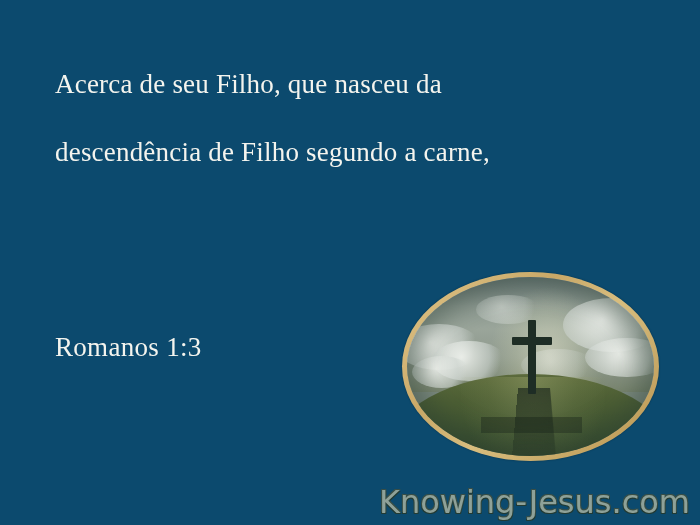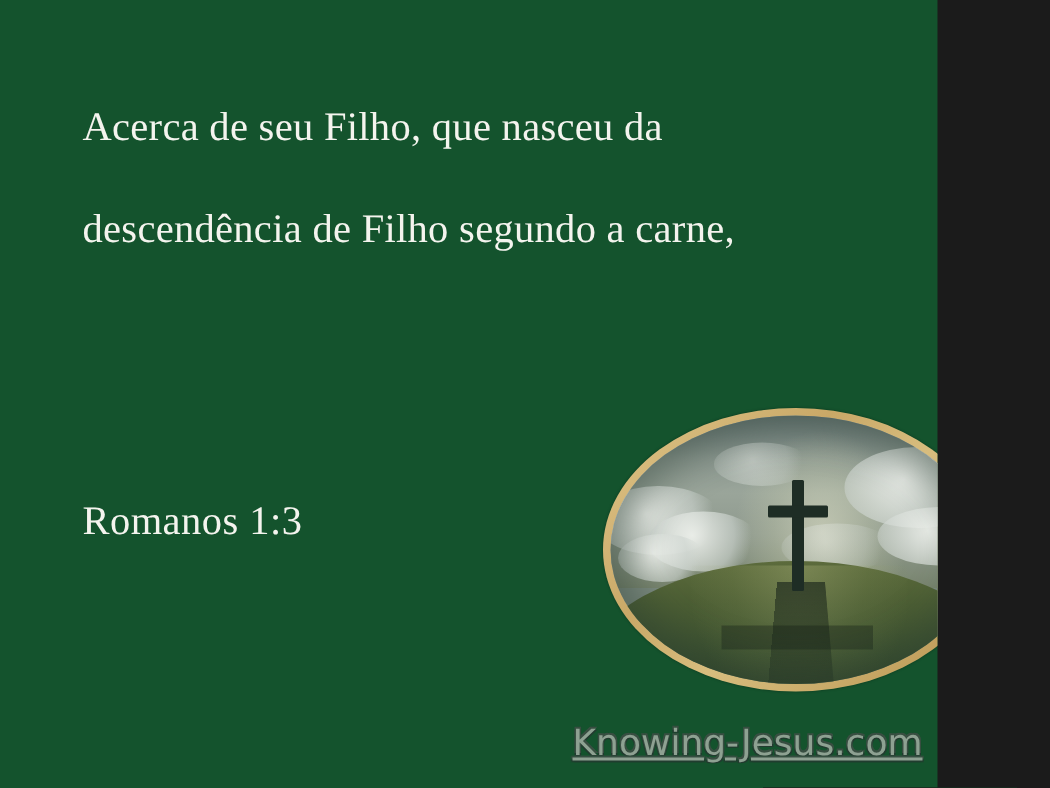--- a/index.html
+++ b/index.html
@@ -2,24 +2,24 @@
 <html><head>
 <meta charset="utf-8">
 <style>
   html, body {
     margin: 0;
     padding: 0;
     background: #1b1b1b;
   }
   #scripture-card {
     position: relative;
-    width: 625px;
+    width: 700px;
     height: 525px;
     overflow: hidden;
-    background: #14532d;
+    background: #0c4a6e;
     font-family: "Liberation Serif", serif;
     user-select: none;
   }
 
   
   .verse-block {
     position: absolute;
     left: 55px;
     top: 50px;
     width: 600px;
@@ -184,34 +184,33 @@
     position: absolute;
     left: 0; top: 0; right: 0; bottom: 0;
     border-radius: 50%;
     box-shadow: inset 0 0 26px 10px rgba(40,60,48,0.45);
   }
 
   
   .watermark {
     position: absolute;
     right: 10px;
-    bottom: 16px;
+    bottom: 4px;
     font-family: "DejaVu Sans", sans-serif;
-    font-size: 24px;
+    font-size: 32px;
     font-weight: 400;
     color: #9aa99c;
     letter-spacing: 0px;
     text-shadow:
       -1px -1px 0 #3c4f44,
        1px -1px 0 #3c4f44,
       -1px  1px 0 #243a30,
        1px  1px 0 #243a30;
     opacity: 0.92;
     white-space: nowrap;
-    text-decoration: underline;
   }
 </style>
 </head>
 <body>
 
 <div id="scripture-card">
 
   <div class="verse-block">
     <div class="verse-line">Acerca de seu Filho, que nasceu da</div>
     <div class="verse-line">descendência de Filho segundo a carne,</div>

